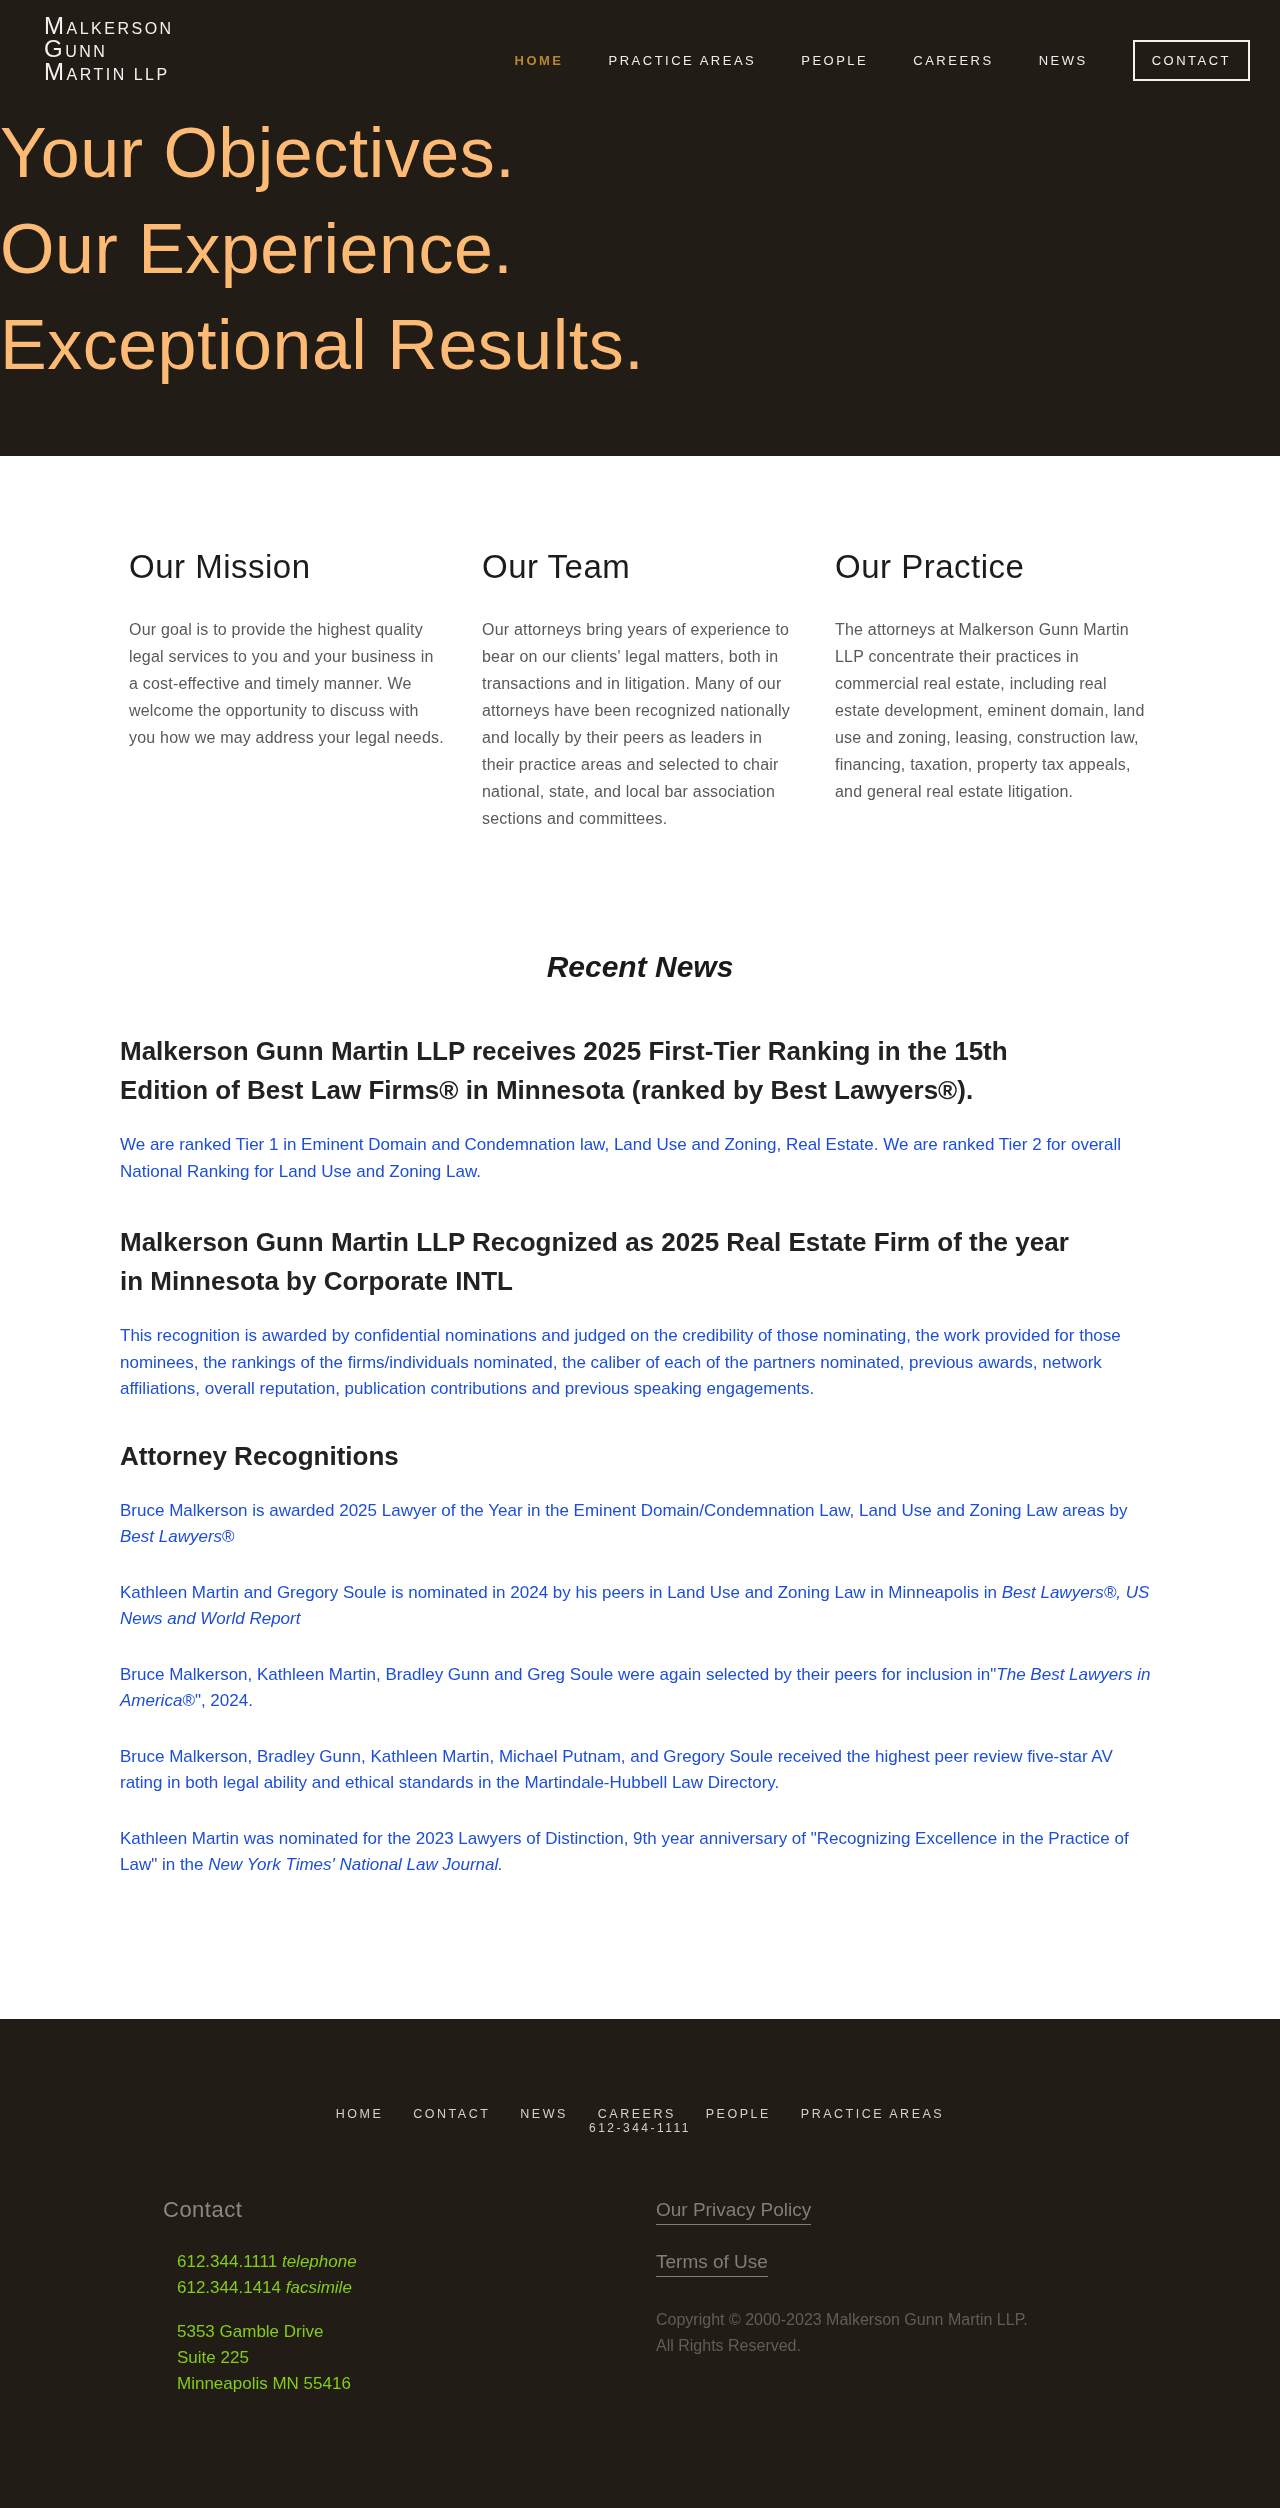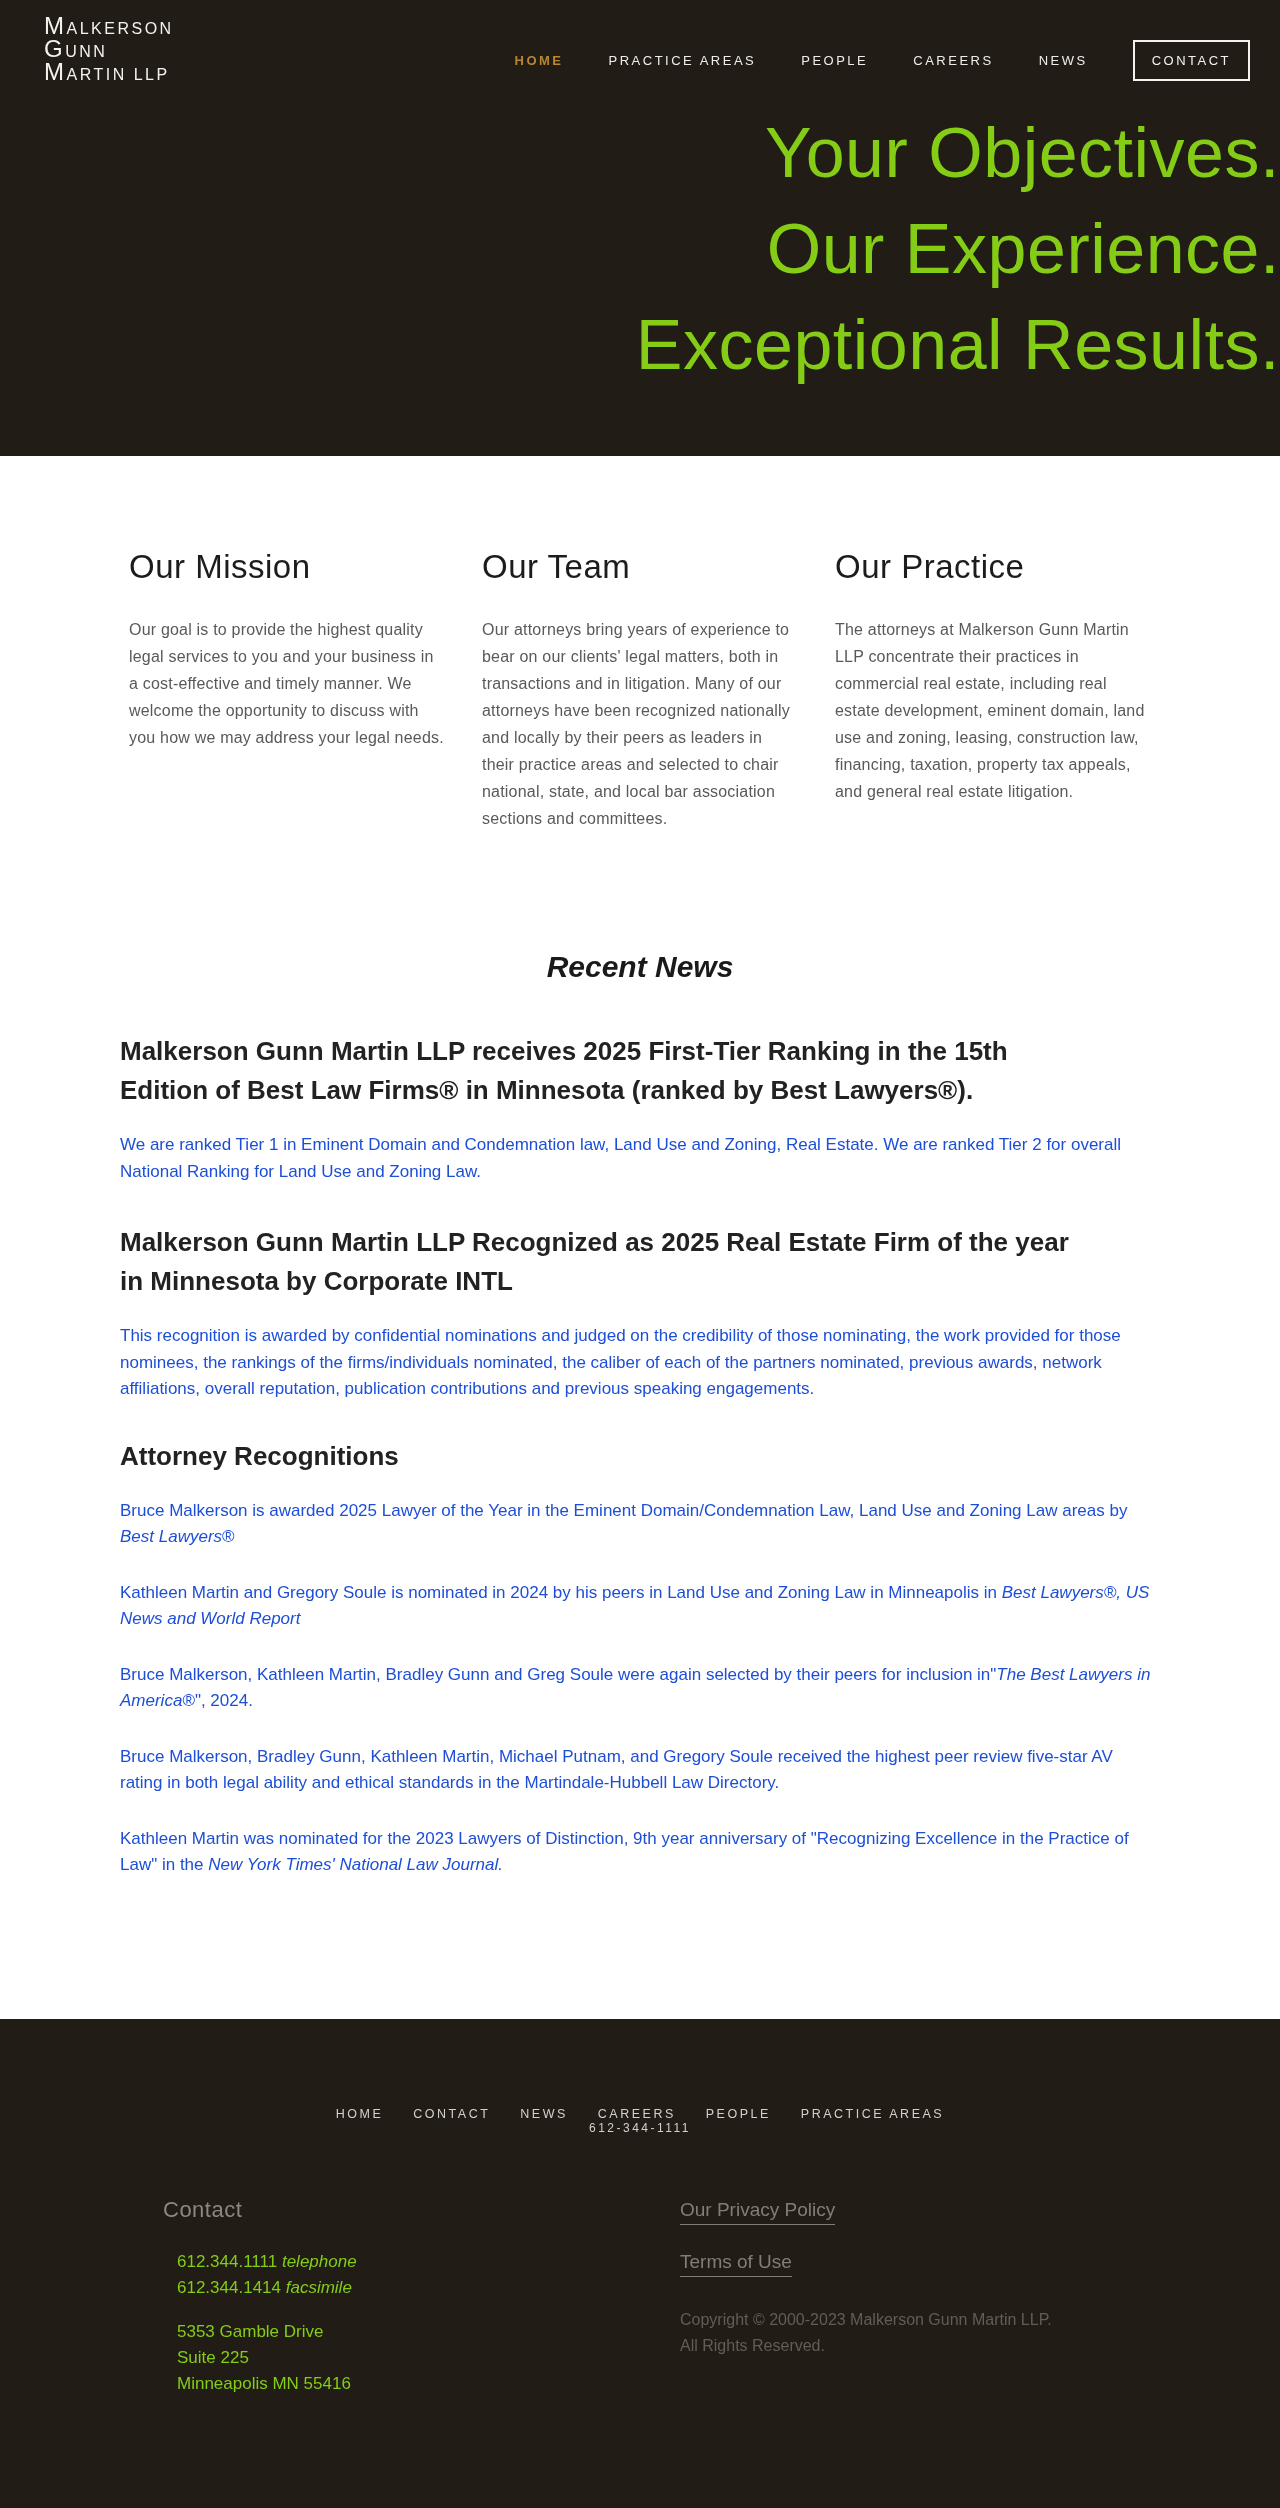--- a/index.html
+++ b/index.html
@@ -49,22 +49,22 @@
     display: inline-block;
     color: #f5f2ee;
     font-size: 13px;
     letter-spacing: 2.5px;
     border: 2px solid #f5f2ee;
     padding: 11px 17px;
     margin-right: 14px;
   }
   .hero-title {
     margin-top: 0;
-    text-align: right;
-    color: #84cc16;
+    text-align: left;
+    color: #fdba74;
     font-weight: 300;
     padding-top: 20px;
   }
   .hero-title div {
     font-size: 70px;
     line-height: 96px;
     letter-spacing: 0.5px;
   }
 
   
@@ -167,21 +167,21 @@
     margin-bottom: 26px;
   }
   .footer-left p {
     font-size: 17px;
     line-height: 26px;
     color: #84cc16;
     margin-bottom: 18px;
     margin-left: 14px;
   }
   .footer-left p em { font-style: italic; }
-  .footer-right { padding-top: 2px; margin-left: 24px; }
+  .footer-right { padding-top: 2px; }
   .footer-right a {
     display: inline-block;
     color: #837d76;
     font-size: 19px;
     border-bottom: 1px solid #837d76;
     padding-bottom: 3px;
     margin-bottom: 26px;
   }
   .footer-right .copyright {
     font-size: 16px;

